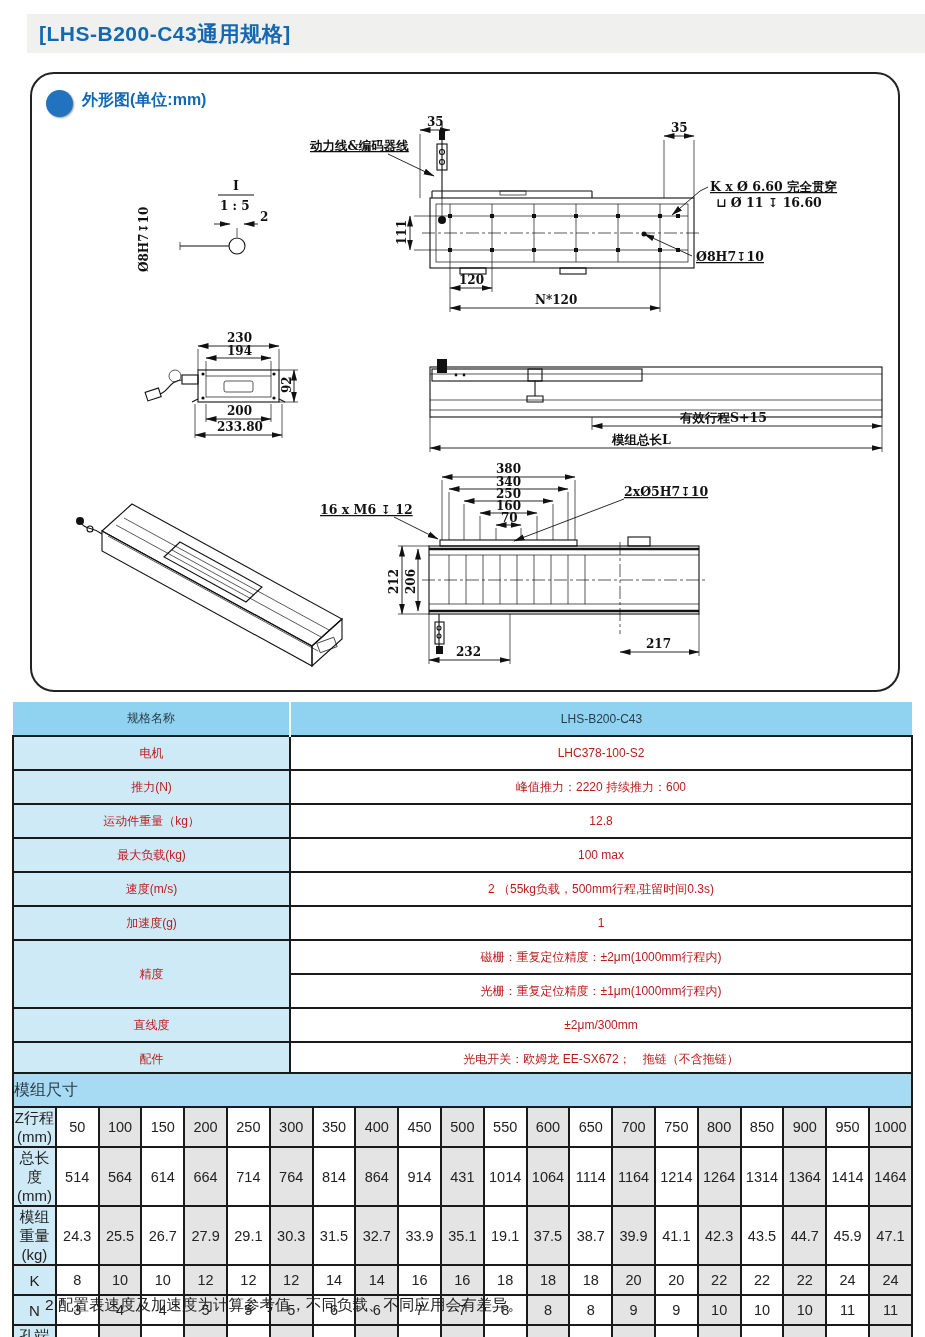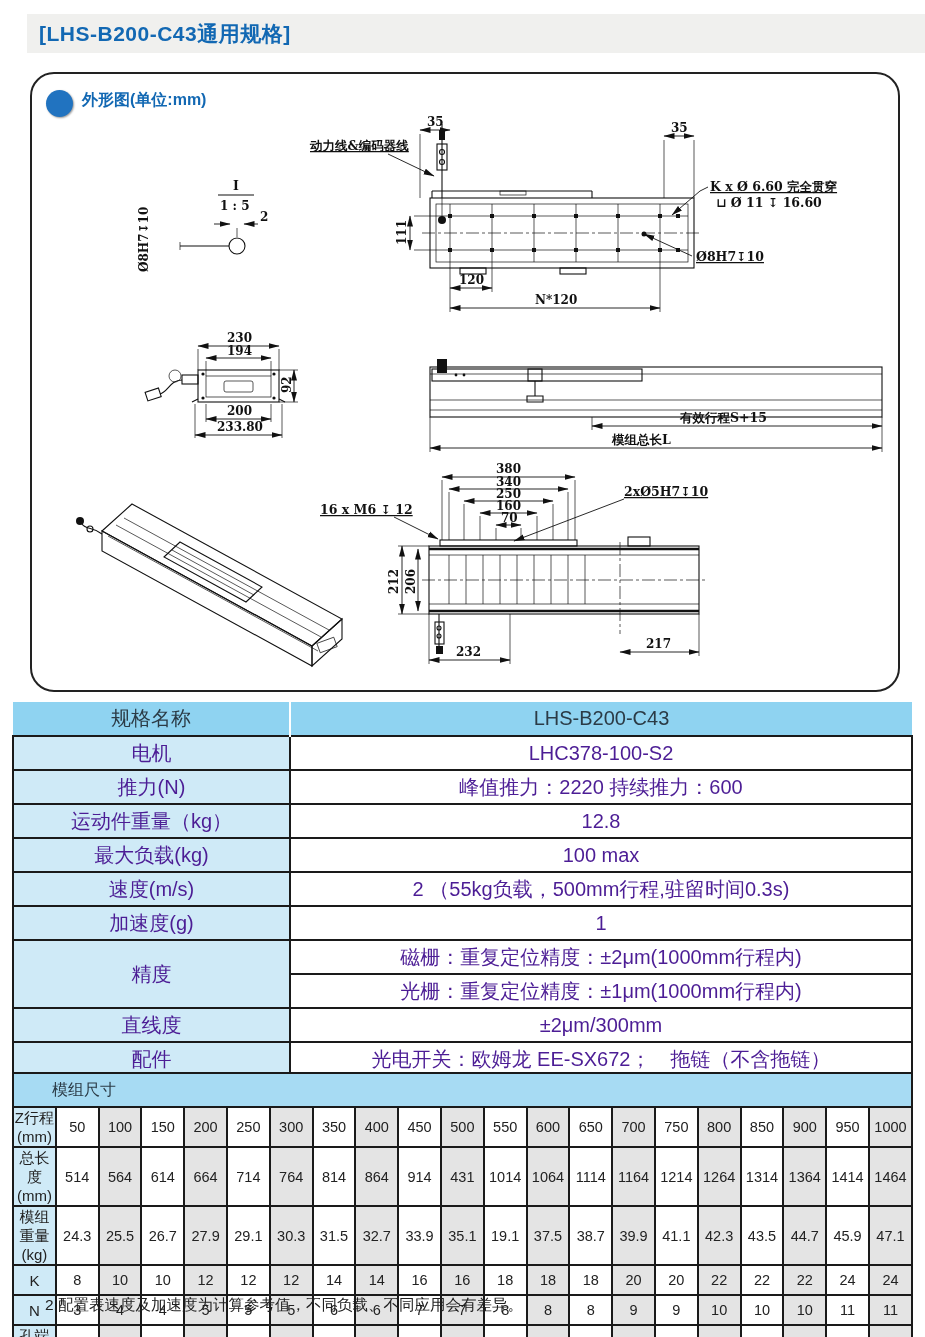--- a/index.html
+++ b/index.html
@@ -35,41 +35,41 @@
   .cl{stroke:#111;fill:none;stroke-width:.7;stroke-dasharray:13 3 3 3;}
   .dim{stroke:#111;fill:none;stroke-width:.9;}
   .ext{stroke:#111;fill:none;stroke-width:.7;}
   text.d{font-family:"DejaVu Serif", serif;font-weight:bold;font-size:12px;fill:#111;}
   text.dc{font-family:"DejaVu Serif", serif;font-weight:bold;font-size:12.5px;fill:#111;}
   text.u{text-decoration:underline;}
   
   table{border-collapse:collapse;}
   .spec{
     position:absolute;left:12px;top:702px;width:901px;
-    font-size:20px;table-layout:fixed;
+    font-size:12px;table-layout:fixed;
   }
   .spec td{
     border:2px solid #1a1a1a;height:28px;text-align:center;vertical-align:middle;
-    padding:2px 4px;color:#4c1d95;
+    padding:2px 4px;color:#b91c1c;
   }
   .spec .lab{background:#cfeaf7;width:268px;}
   .spec tr.head td{background:#8fd3f1;border:none;color:#2b3b46;}
   .spec tr.head td.lab{border-right:2px solid #ffffff;background:#8fd3f1;}
   .spec tr.head{height:34px;}
   
   .dims{
     position:absolute;left:12px;top:1072px;width:901px;
     font-size:14.5px;table-layout:fixed;
   }
   .dims td{
     border:2px solid #1a1a1a;height:26px;text-align:center;vertical-align:middle;
     padding:1px 0;color:#222;
   }
   .dims .title td{
-    background:#a7dbf3;text-align:left;padding-left:38px;font-size:16px;color:#2b3b46;height:30px;
+    background:#a7dbf3;text-align:left;font-size:16px;color:#2b3b46;height:30px;
   }
   .dims .rl{background:#cfeaf7;width:128px;font-size:15px;margin-top:16px;}
   .dims td.alt{background:#e4e4e4;}
   
   .notes{position:absolute;left:14px;top:1292px;font-size:15.5px;color:#222;line-height:25px;}
   .notes .n2{padding-left:31px;}
 </style>
 </head>
 <body>
 

